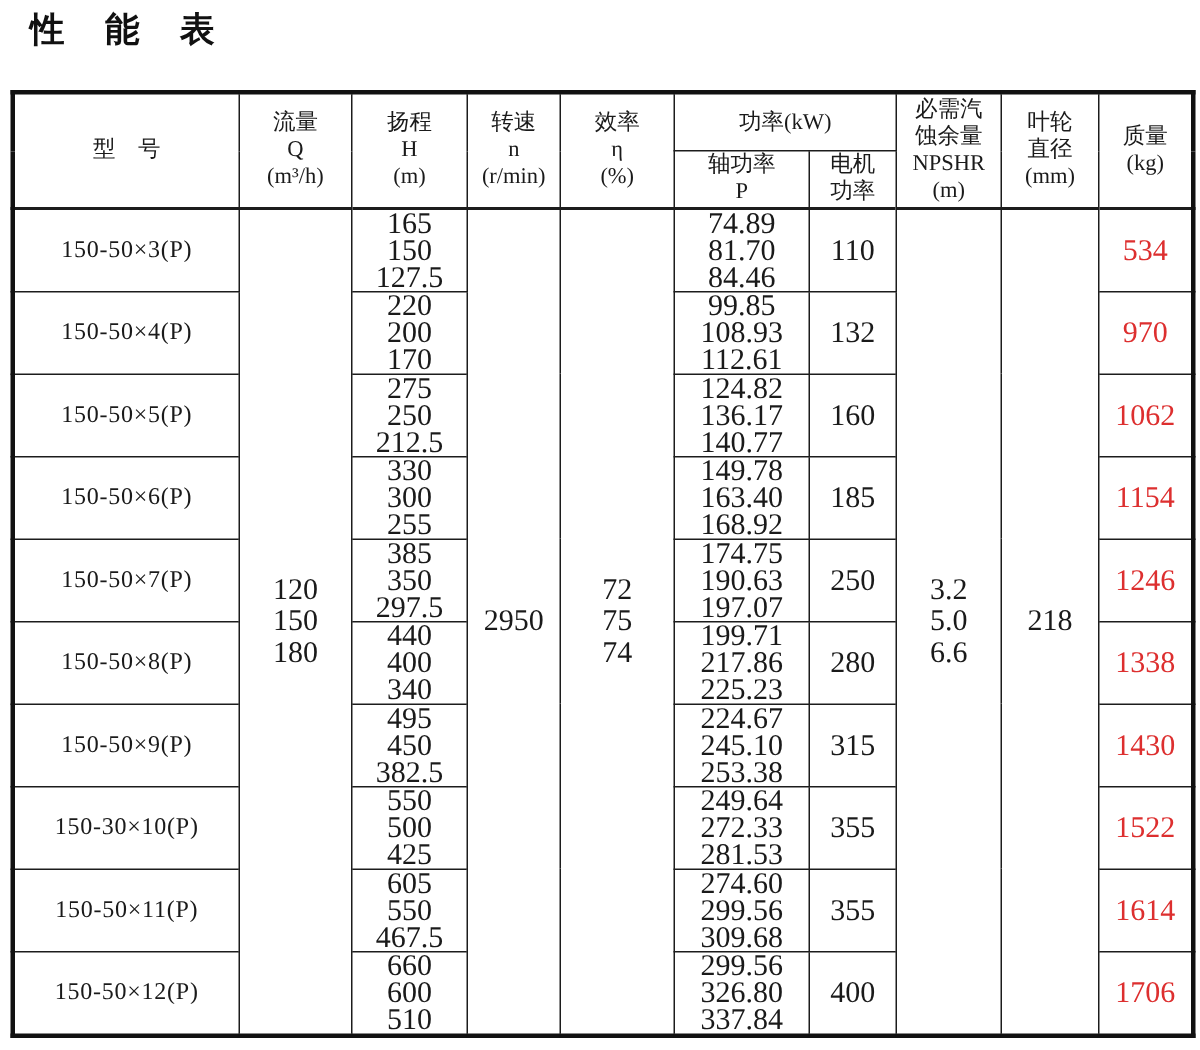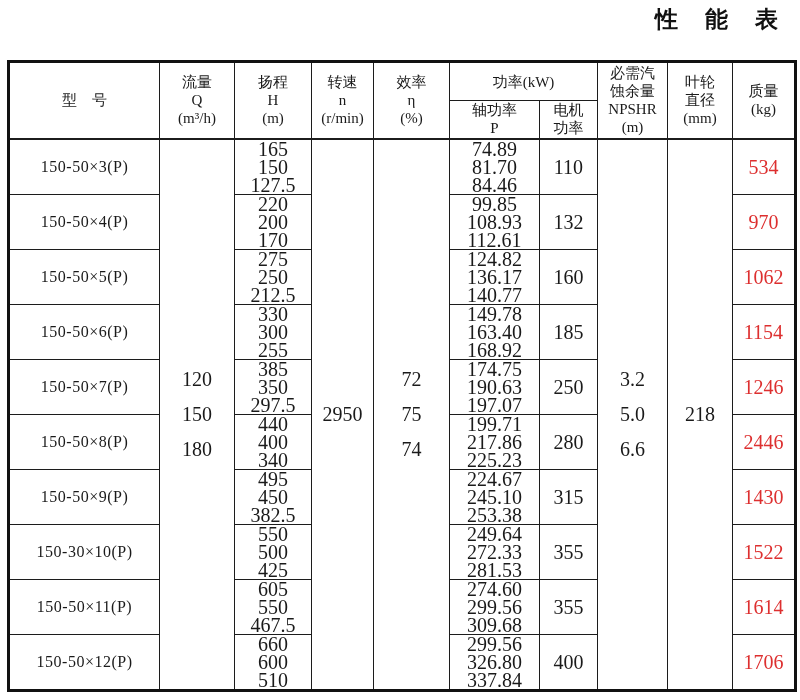--- a/index.html
+++ b/index.html
@@ -14,25 +14,26 @@
     font-family: "Liberation Serif", "DejaVu Serif", serif;
     color: #1a1a1a;
     overflow: hidden;
   }
   .title {
     position: absolute;
     top: 4px;
     left: 0;
     width: 780px;
     margin: 0;
-    text-align: right;
+    text-align: left;
     font-size: 23px;
     font-weight: bold;
     letter-spacing: 2px;
     color: #111;
+    padding-left: 20px;
   }
   table.perf-table {
     position: absolute;
     top: 60px;
     left: 7px;
     width: 787px;
     border-collapse: collapse;
     table-layout: fixed;
     border: 3px solid #111;
   }
@@ -58,21 +59,21 @@
   .perf-table tbody tr { height: 55px; }
   .perf-table tbody td {
     font-size: 20px;
     line-height: 18px;
   }
   .perf-table tbody td.model {
     font-size: 16px;
     letter-spacing: 0.5px;
   }
   .perf-table tbody td.spaced {
-    line-height: 35px;
+    line-height: 21px;
   }
   .perf-table tbody td.mass {
     color: var(--mass-red, #dd2f2f);
   }
 </style>
 </head>
 <body>
 
 <h1 class="title">性　能　表</h1>
 
@@ -191,21 +192,21 @@
       </tr>
       <tr>
         <td class="model">150-50×8(P)</td>
         <td class="vals">440
 400
 340</td>
         <td class="vals">199.71
 217.86
 225.23</td>
         <td>280</td>
-        <td class="mass">2446</td>
+        <td class="mass">1338</td>
       </tr>
       <tr>
         <td class="model">150-50×9(P)</td>
         <td class="vals">495
 450
 382.5</td>
         <td class="vals">224.67
 245.10
 253.38</td>
         <td>315</td>

